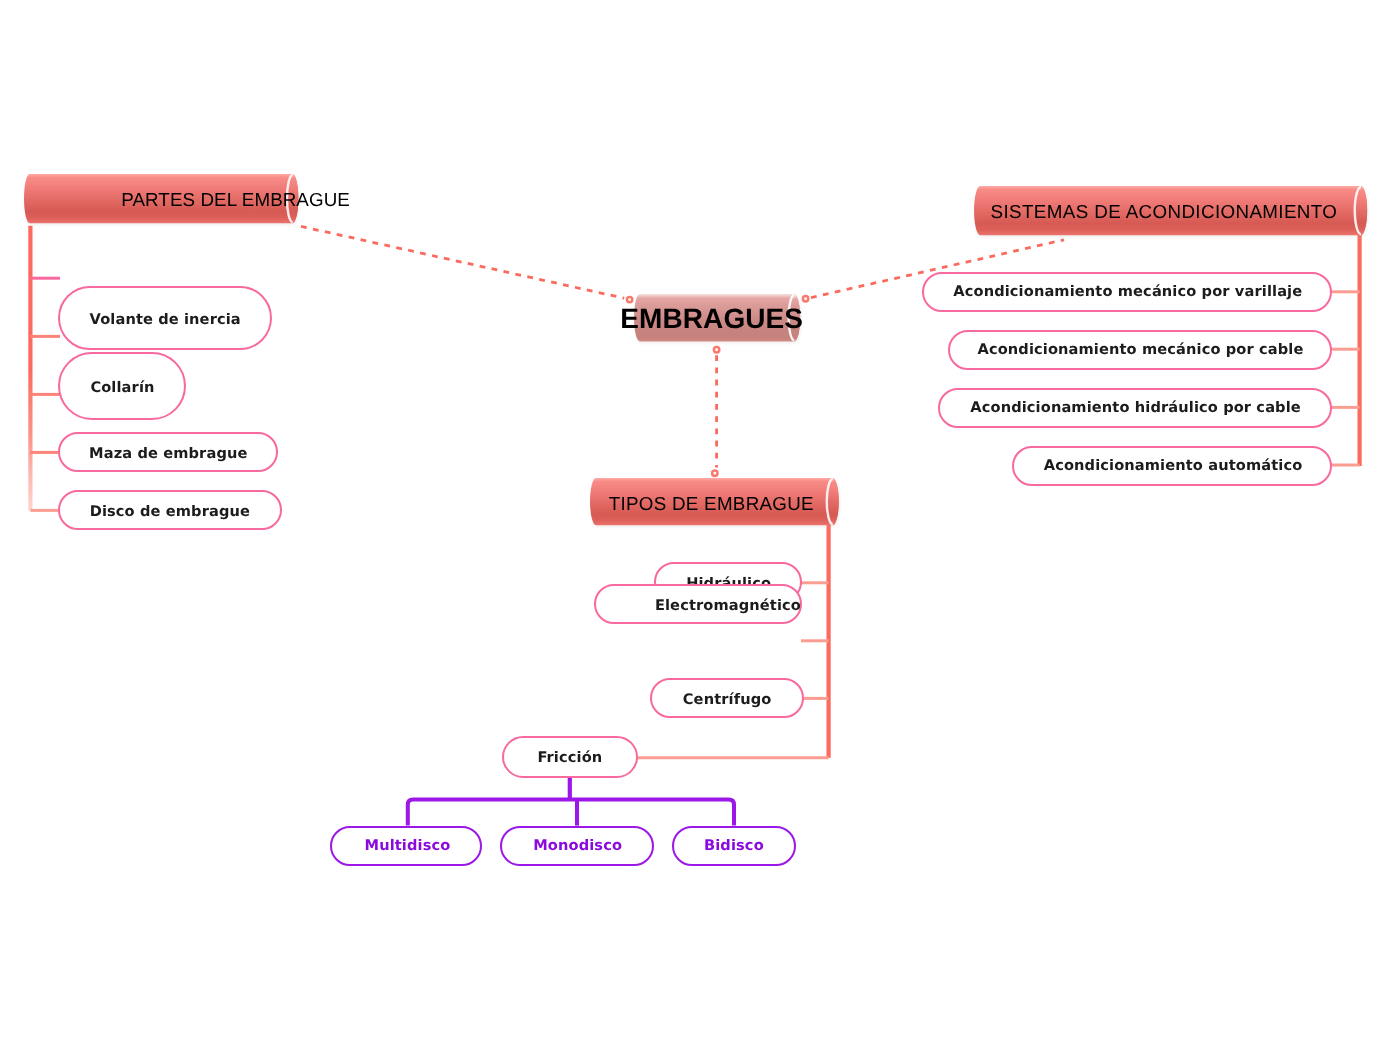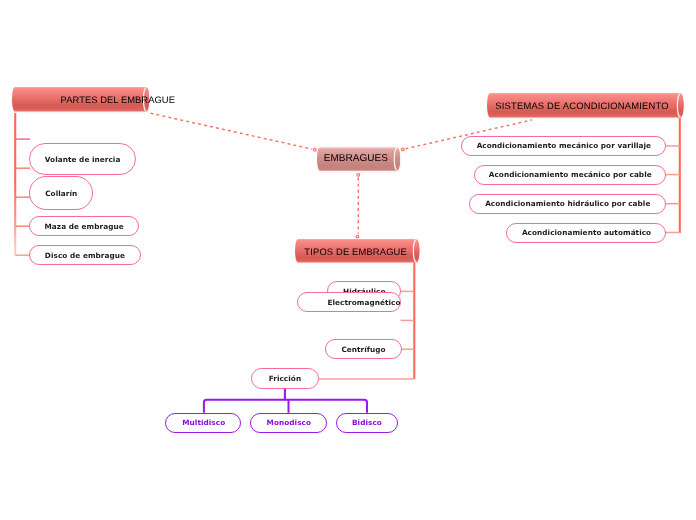--- a/index.html
+++ b/index.html
@@ -75,21 +75,21 @@
           <filter id="f_root-node" x="-25%" y="-25%" width="150%" height="160%">
             <feDropShadow dx="0.4" dy="0.7" stdDeviation="0.8" flood-color="#aaa" flood-opacity="0.22"></feDropShadow>
           </filter>
         </defs>
         <g transform="translate(4,4)" filter="url(#f_root-node)">
           <rect x="0" y="0" width="83.1" height="23.7" rx="2.9" ry="11.85" fill="url(#g_root-node)"></rect>
           <ellipse cx="80.19999999999999" cy="11.85" rx="2.9" ry="11.35" fill="url(#g_root-node)"></ellipse>
           <path d="M 80.19999999999999 0.5 A 2.9 11.35 0 0 0 80.19999999999999 23.2" fill="none" stroke="rgba(255,255,255,0.88)" stroke-width="1.2"></path>
         </g>
       </svg>
-      <div class="label" style="left: 4px; top: 4px; width: 77.3px; height: 23.7px; font-size: 10px; letter-spacing: 0.05px; color: rgb(0, 0, 0);">EMBRAGUES</div>
+      <div class="label" style="left: 4px; top: 4px; width: 77.3px; height: 23.7px; font-size: 14px; letter-spacing: 0.05px; color: rgb(0, 0, 0); font-weight: bold;">EMBRAGUES</div>
     </div>
     <div class="cyl" style="left: 7.6px; top: 82.9px; width: 145.2px; height: 32.6px;">
       <svg width="145.2" height="32.6" viewBox="0 0 145.2 32.6" style="position: absolute; left: 0px; top: 0px;">
         <defs>
           <linearGradient id="g_branch-partes" x1="0" y1="0" x2="0" y2="1">
             <stop offset="0%" stop-color="#fdaba6"></stop>
             <stop offset="7%" stop-color="#f98c87"></stop>
             <stop offset="35%" stop-color="#ed7773"></stop>
             <stop offset="76%" stop-color="#d65a53"></stop>
             <stop offset="88%" stop-color="#db5f58"></stop>

